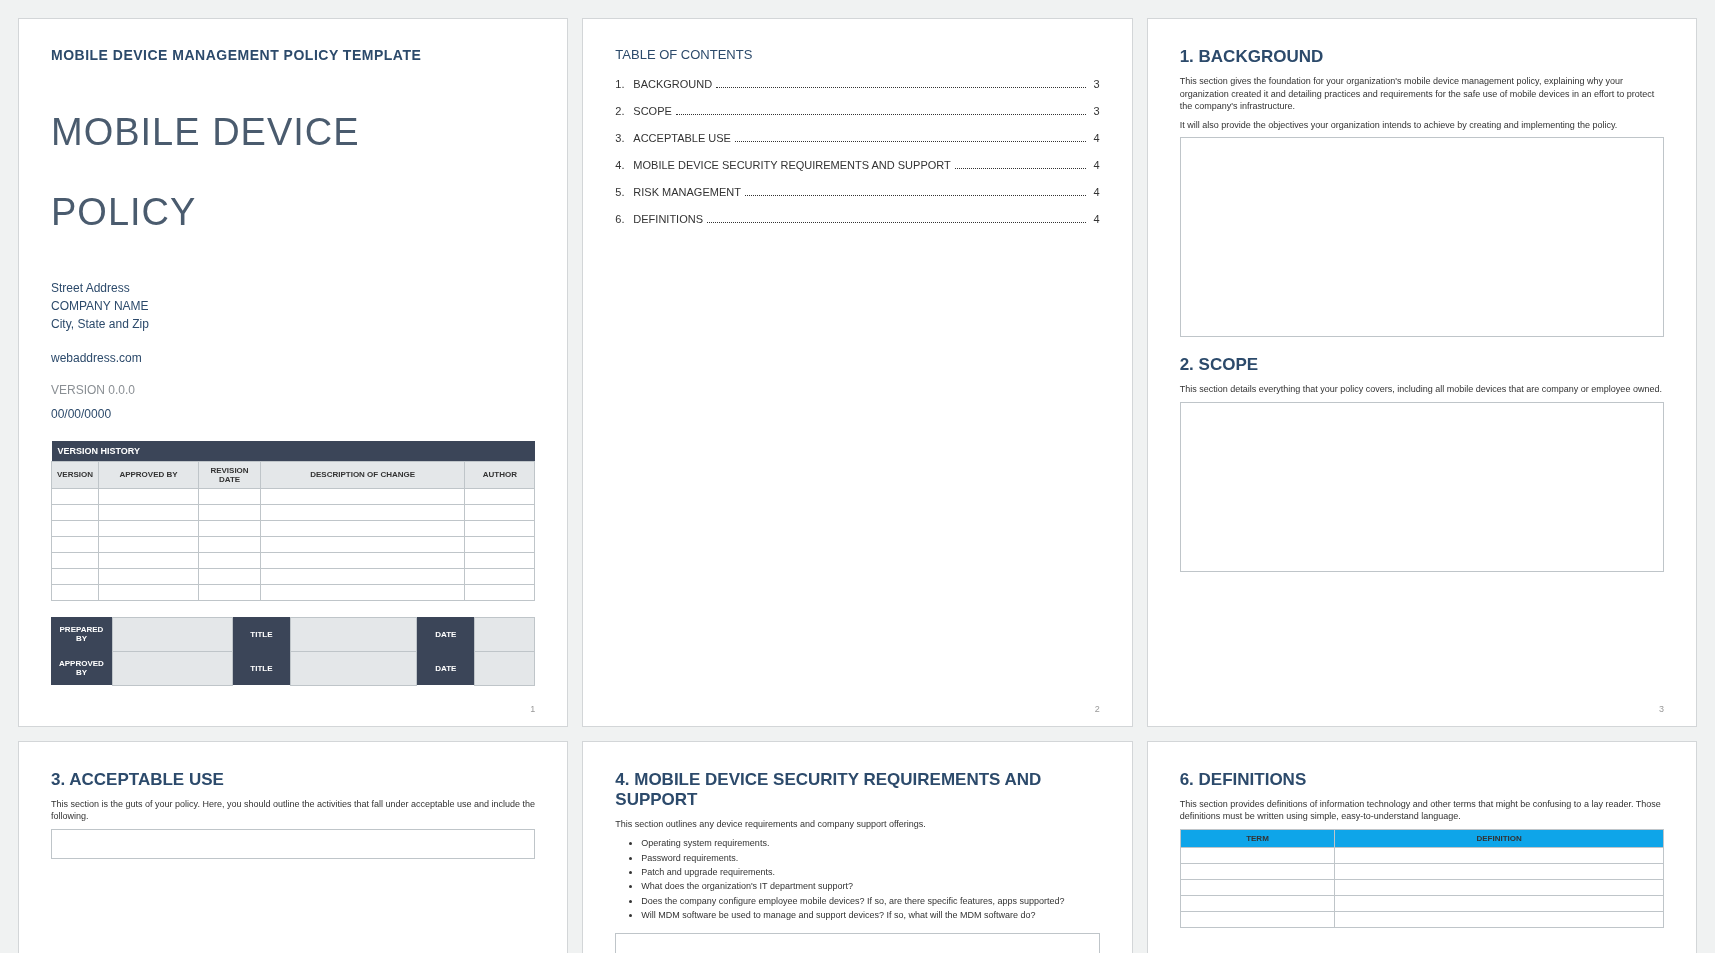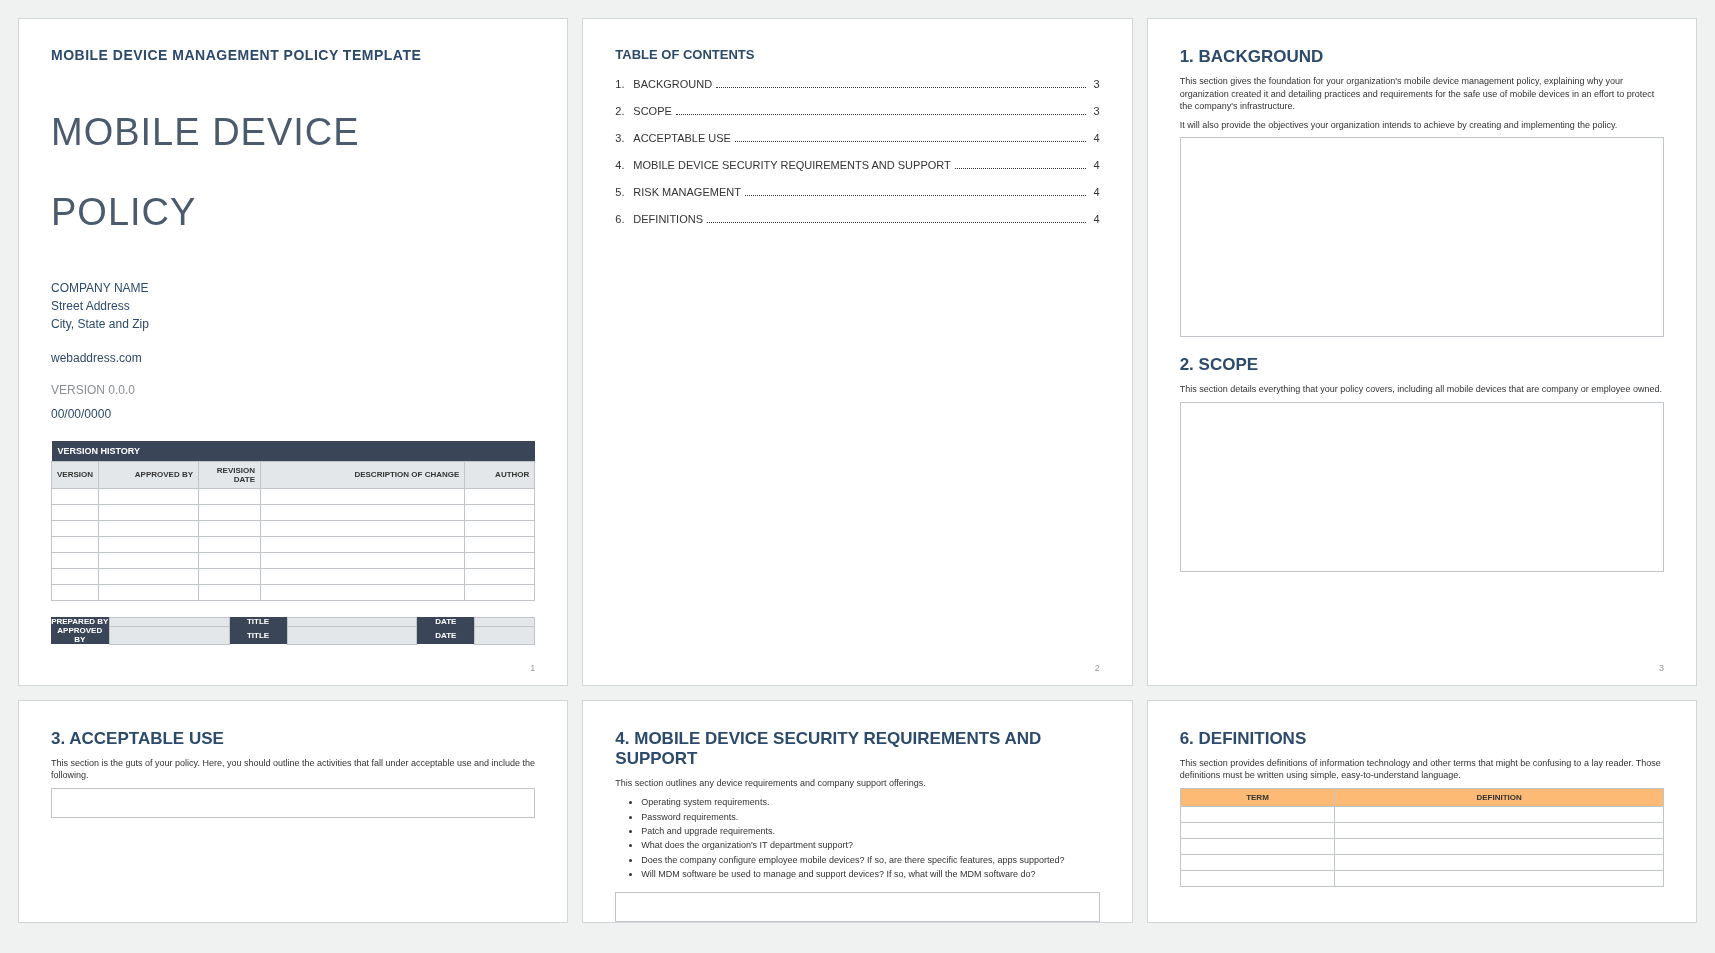--- a/index.html
+++ b/index.html
@@ -75,49 +75,49 @@
     font-weight:700;
     padding:5px 6px;
     text-align:left;
   }
   .vh-head th{
     background:#e4e7e9;
     font-size:8px;
     font-weight:700;
     padding:4px 5px;
     border:1px solid #bfc5c9;
-    text-align:right;
+    text-align:center;
   }
   .vh-body td{
     border:1px solid #bfc5c9;
     height:16px;
     padding:0 4px;
   }
   .sig-row td{
-    padding:0;
+    padding:8px;
     font-size:8px;
   }
   .sig-dark{
     background:#3b4558;
     color:#fff;
     font-weight:700;
     text-align:center;
     padding:5px 4px;
     width:58px;
   }
   .sig-gray{
     background:#e4e7e9;
     border:1px solid #bfc5c9;
     padding:5px 4px;
   }
   .sig-table{margin-top:16px;}
   
   .h-sec{
     color:#2c4a6b;
-    font-weight:700;
+    font-weight:400;
     font-size:13px;
     margin-bottom:16px;
   }
   .toc-row{
     display:flex;
     align-items:baseline;
     font-size:11px;
     margin-bottom:14px;
     color:#333;
   }
@@ -148,21 +148,21 @@
     margin-bottom:18px;
   }
   .bullets{
     margin:4px 0 10px 26px;
     font-size:9px;
     line-height:1.6;
   }
   .bullets li{list-style:disc;}
   
   .def-table th{
-    background:#fdba74;
+    background:#0ea5e9;
     font-size:8px;
     font-weight:700;
     padding:4px;
     border:1px solid #bfc5c9;
     text-align:center;
   }
   .def-table td{
     border:1px solid #bfc5c9;
     height:16px;
   }
@@ -173,22 +173,22 @@
 <div class="pages">
 
   <div class="page">
     <div class="tpl-label">MOBILE DEVICE MANAGEMENT POLICY TEMPLATE</div>
     <div class="big-title">
       <span>MOBILE DEVICE</span><br>
       <br>
       <span>POLICY</span>
     </div>
     <div class="company-block">
+      <div>Street Address</div>
       <div>COMPANY NAME</div>
-      <div>Street Address</div>
       <div>City, State and Zip</div>
     </div>
     <div class="web">webaddress.com</div>
     <div class="ver">VERSION 0.0.0</div>
     <div class="date">00/00/0000</div>
 
     <table>
       <tbody>
           <tr>
             <th class="vh-title" colspan="5">VERSION HISTORY</th>

